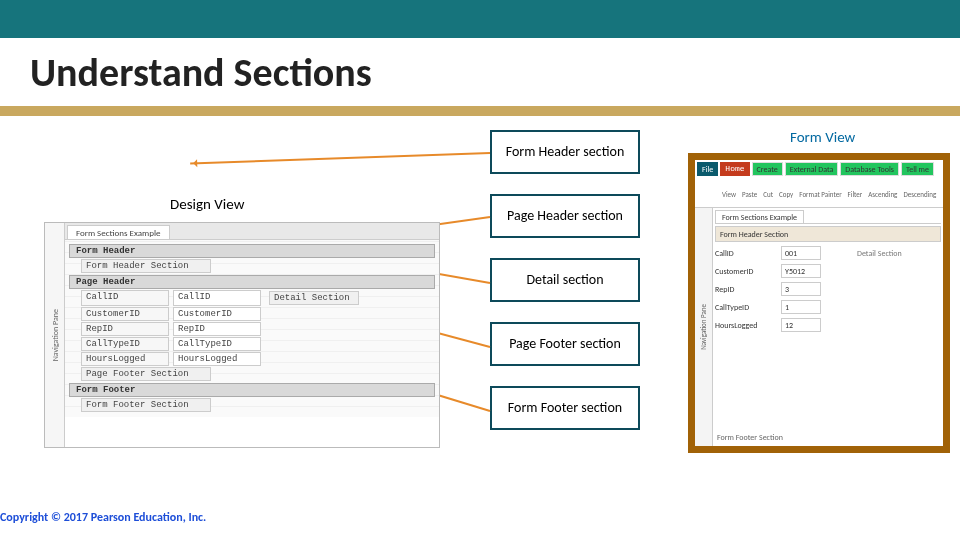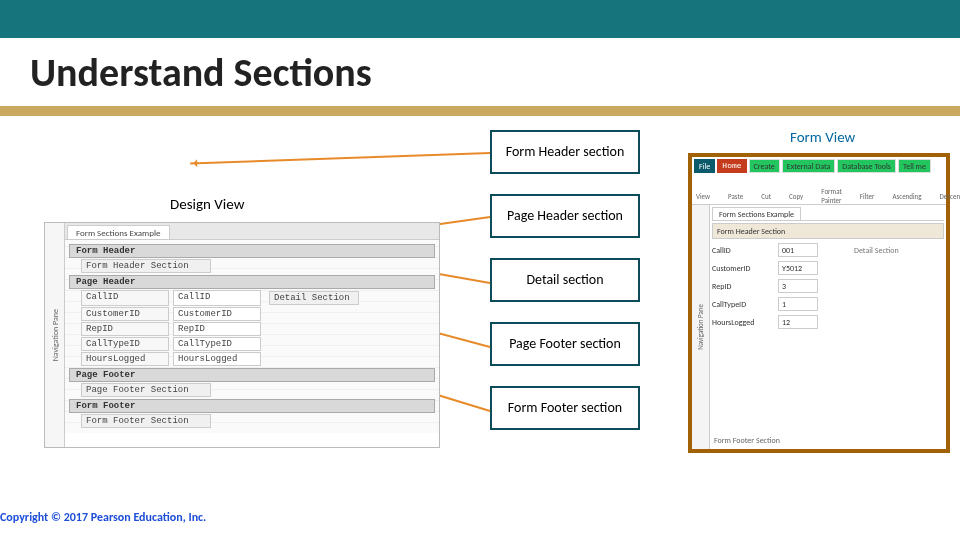--- a/index.html
+++ b/index.html
@@ -168,36 +168,36 @@
     border-left-color: #e78a2a;
   }
 
   
   .form-view {
     position: absolute;
     top: 153px;
     left: 688px;
     width: 262px;
     height: 300px;
-    border: 4px solid #a16207;
+    border: 7px solid #a16207;
     background: #fff;
     font-size: 9px;
     color: #333;
   }
   .fv-ribbon {
     height: 48px;
     border-bottom: 1px solid #ccc;
     display: flex;
     flex-direction: column;
   }
   .fv-tabs { display: flex; gap: 2px; padding: 2px 2px 0 2px; font-size: 8px; }
   .fv-tabs span { padding: 1px 4px; background: #22c55e; border: 1px solid #ddd; }
   .fv-tabs span.home { background: #c43b1d; color: #fff; border-color: #c43b1d; font-family: Liberation Mono, monospace; }
   .fv-tabs span.file { background: #0a5a6c; color: #fff; border-color: #0a5a6c; }
-  .fv-tools { flex: 1; display: flex; gap: 18px; align-items: center; padding: 14px 4px; }
+  .fv-tools { flex: 1; display: flex; gap: 6px; align-items: center; padding: 14px 4px; margin-left: 23px; }
   .fv-tools div { font-size: 7px; color: #666; }
   .fv-nav {
     position: absolute;
     left: 0; top: 48px; bottom: 0;
     width: 18px;
     background: #f4f4f4;
     border-right: 1px solid #ccc;
     display: flex; align-items: center; justify-content: center;
   }
   .fv-nav span { writing-mode: vertical-rl; transform: rotate(180deg); font-size: 7px; color: #666; }
@@ -283,21 +283,20 @@
       <div class="ctl">RepID</div>
     </div>
     <div class="row-pair">
       <div class="lbl">CallTypeID</div>
       <div class="ctl">CallTypeID</div>
     </div>
     <div class="row-pair">
       <div class="lbl">HoursLogged</div>
       <div class="ctl">HoursLogged</div>
     </div>
-    <div class="sec-bar">Page Footer</div>
     <div class="sec-txt">Page Footer Section</div>
     <div class="sec-bar">Form Footer</div>
     <div class="sec-txt">Form Footer Section</div>
   </div>
 </div>
 
 <div class="form-view">
   <div class="fv-ribbon">
     <div class="fv-tabs">
       <span class="file">File</span>

